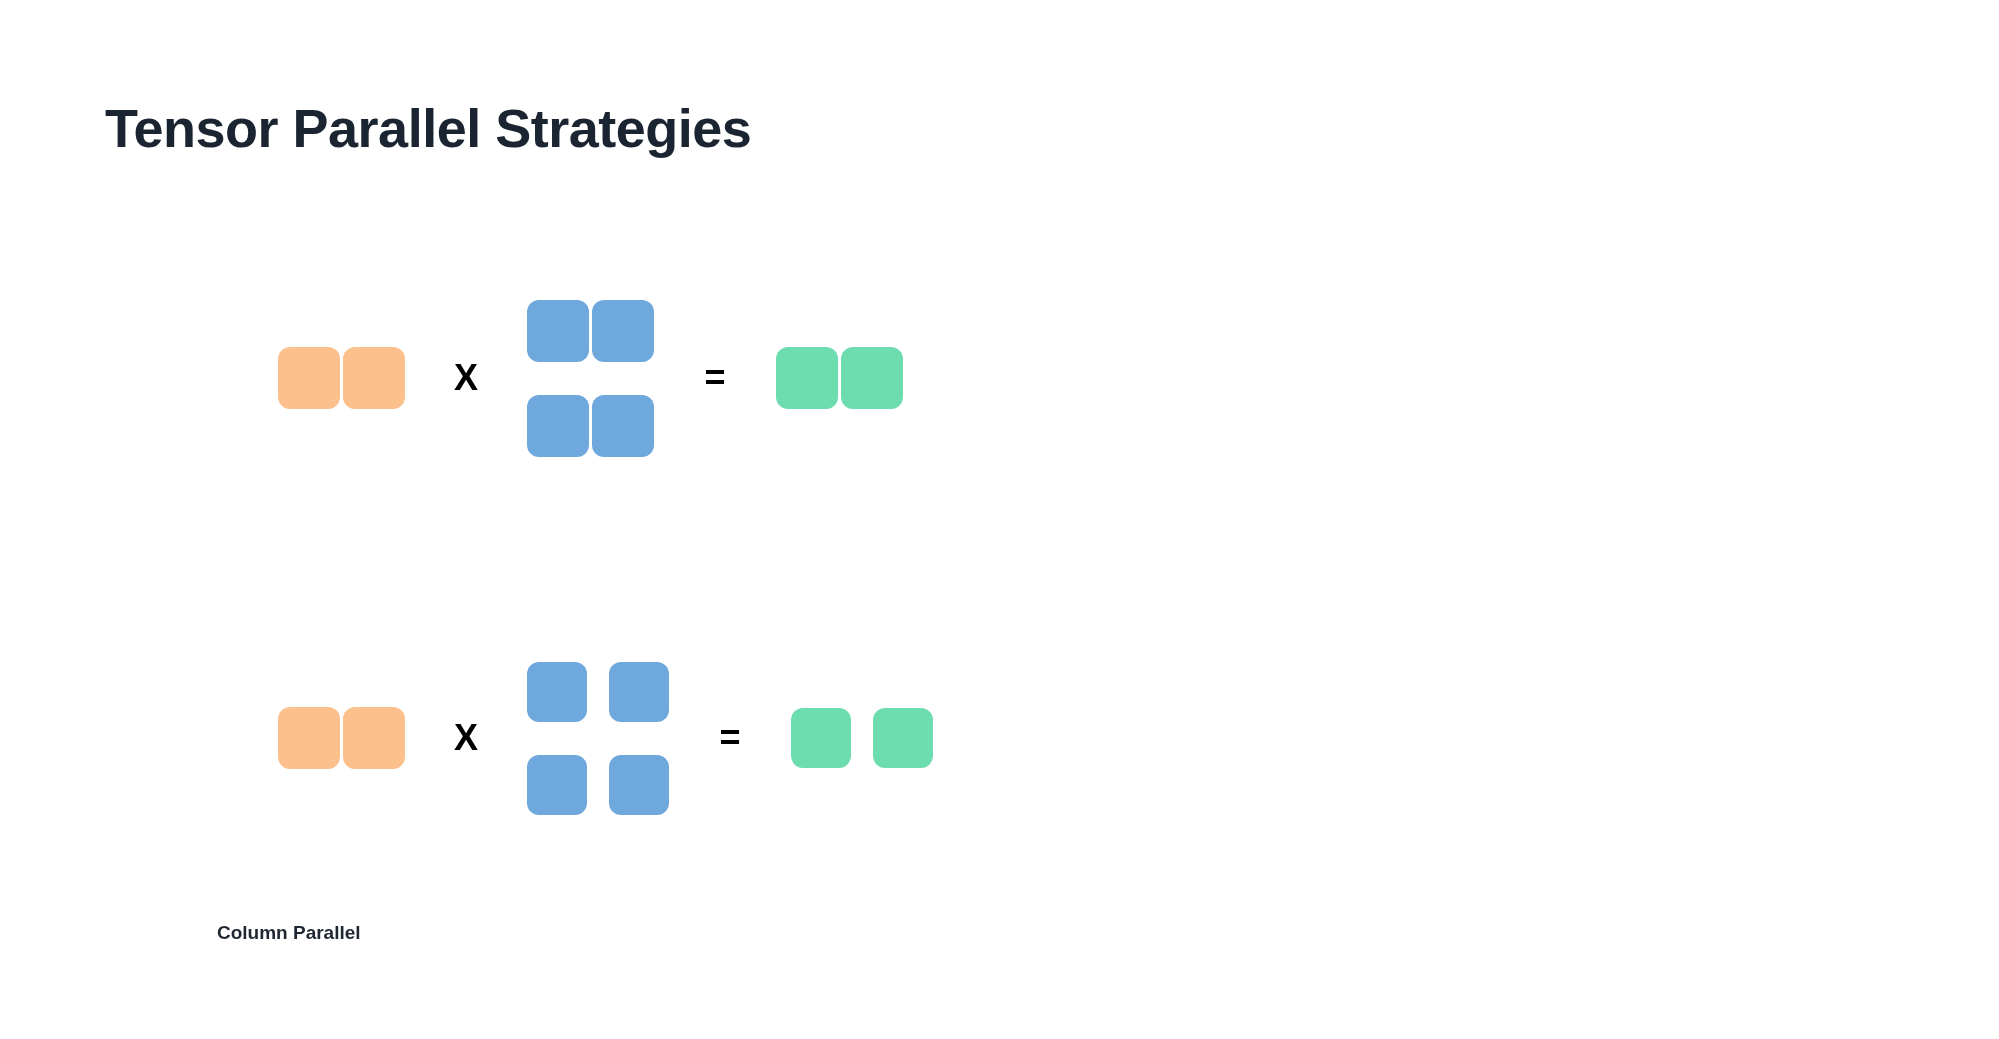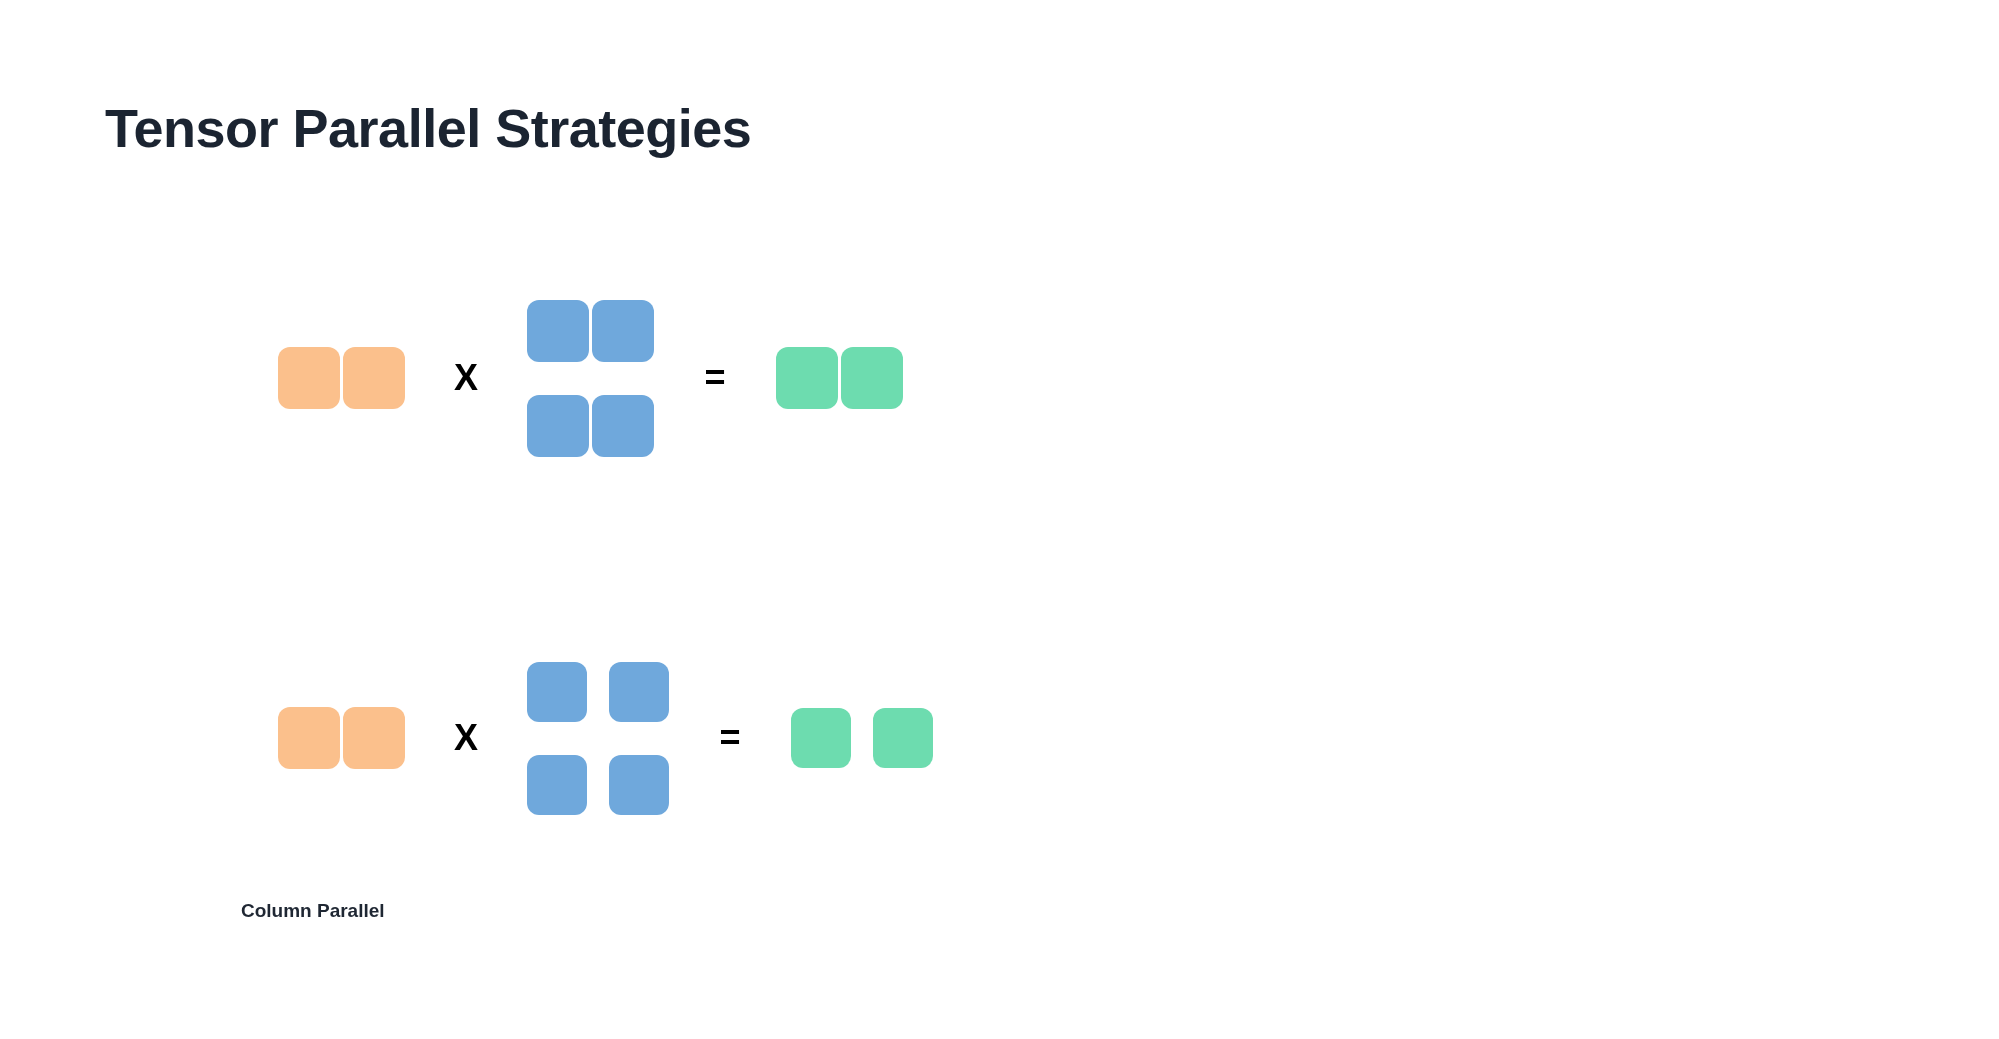--- a/index.html
+++ b/index.html
@@ -91,21 +91,21 @@
   .gap-split { gap: 22px; }
 
   
   .caption {
     position: absolute;
     font-size: 19px;
     font-weight: 700;
     color: #1f2733;
     white-space: nowrap;
   }
-  #caption-column { left: 172px;  top: 855px; margin-left: 24px; }
+  #caption-column { left: 172px;  top: 877px; }
 </style>
 </head>
 <body>
 
 <div class="page">
 
   <div class="page-title">Tensor Parallel Strategies</div>
 
   <div class="panel panel-left">
 

